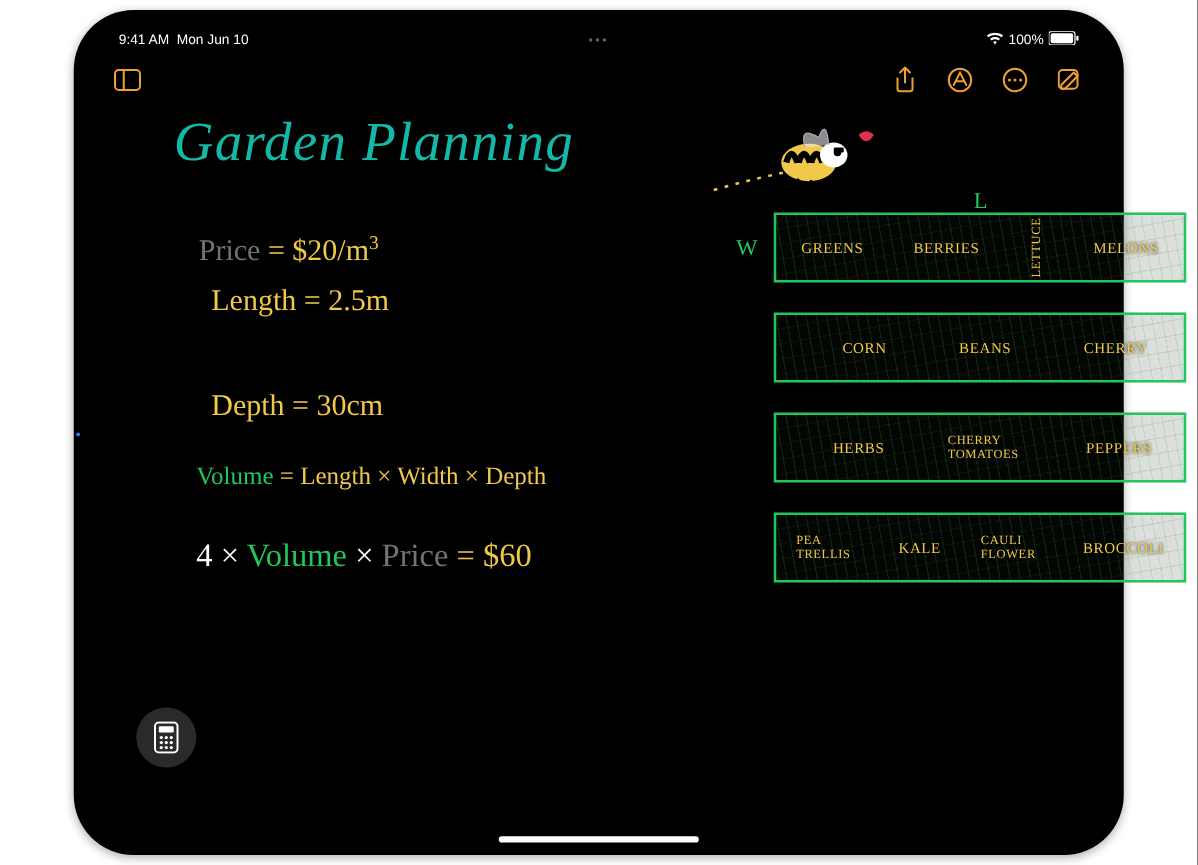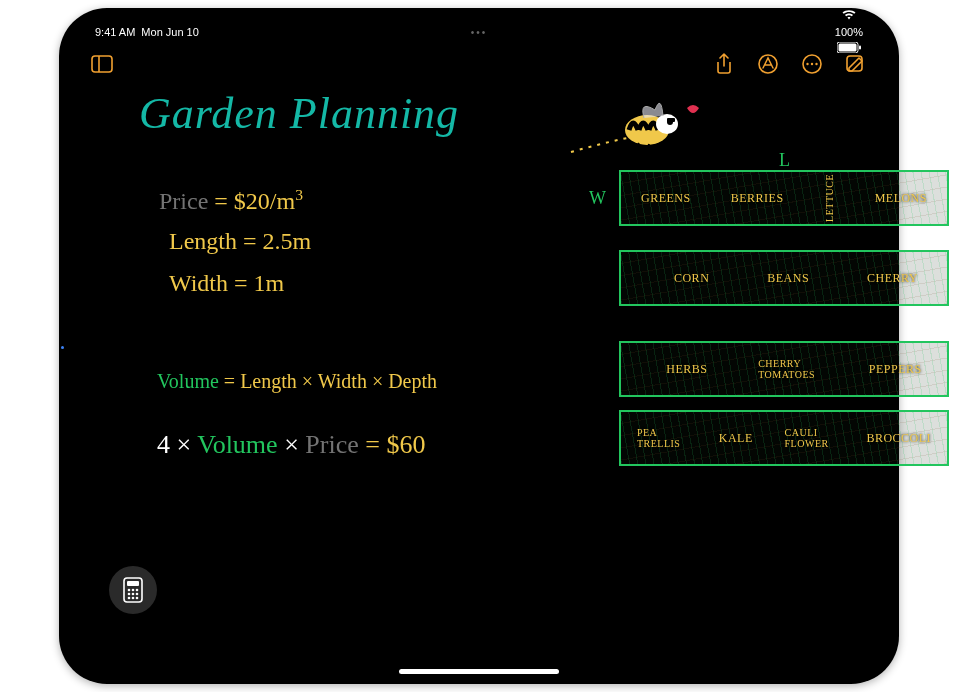--- a/index.html
+++ b/index.html
@@ -33,21 +33,21 @@
   }
   .status-left { display: flex; gap: 6px; align-items: center; }
   .status-center {
     position: absolute;
     left: 50%;
     transform: translateX(-50%);
     color: #666;
     letter-spacing: 2px;
     font-size: 10px;
   }
-  .status-right { display: flex; gap: 4px; align-items: center; flex-direction: column; }
+  .status-right { display: flex; gap: 4px; align-items: center; }
   .toolbar {
     display: flex;
     justify-content: space-between;
     align-items: center;
     height: 36px;
     margin-top: 6px;
     padding: 0 4px;
   }
   .toolbar-left, .toolbar-right { display: flex; gap: 22px; align-items: center; }
   .toolbar-icon {
@@ -106,21 +106,21 @@
     height: 56px;
     border: 2px solid #22c55e;
     display: flex;
     align-items: center;
     justify-content: space-around;
     background: rgba(20,40,20,0.15);
     overflow: hidden;
   }
   .bed0 { top: 90px; }
   .bed1 { top: 170px; padding-left: 24px; }
-  .bed2 { top: 261px; padding-left: 20px; }
+  .bed2 { top: 250px; padding-left: 20px; }
   .bed3 { top: 330px; }
   .plant {
     color: #f0c84a;
     font-family: "Bradley Hand", "Comic Sans MS", cursive;
     font-size: 12px;
     text-align: left;
     letter-spacing: 0.5px;
     position: relative;
     z-index: 2;
     text-shadow: 0 0 3px #000;
@@ -260,22 +260,22 @@
     </div>
 
     <div class="hw line eq1">
       <span class="c-blue">Price</span>
       <span class="c-yellow"> = </span>
       <span class="c-yellow">$20/m</span><sup class="c-yellow">3</sup>
     </div>
     <div class="hw line eq2 c-yellow">
       <span>Length</span> = <span>2.5m</span>
     </div>
-    <div class="hw line eq3 c-yellow">
-      <span>Width</span> = <span>1m</span>
+    <div class="hw line eq4 c-yellow">
+      <span>Depth</span> = <span>30cm</span>
     </div>
     <div class="hw line eq5">
       <span class="c-green">Volume</span>
       <span class="c-yellow"> = </span>
       <span class="c-yellow">Length × Width × Depth</span>
     </div>
     <div class="hw line eq6">
       <span class="c-white">4 ×</span>
       <span class="c-green">Volume</span>
       <span class="c-white">×</span>

